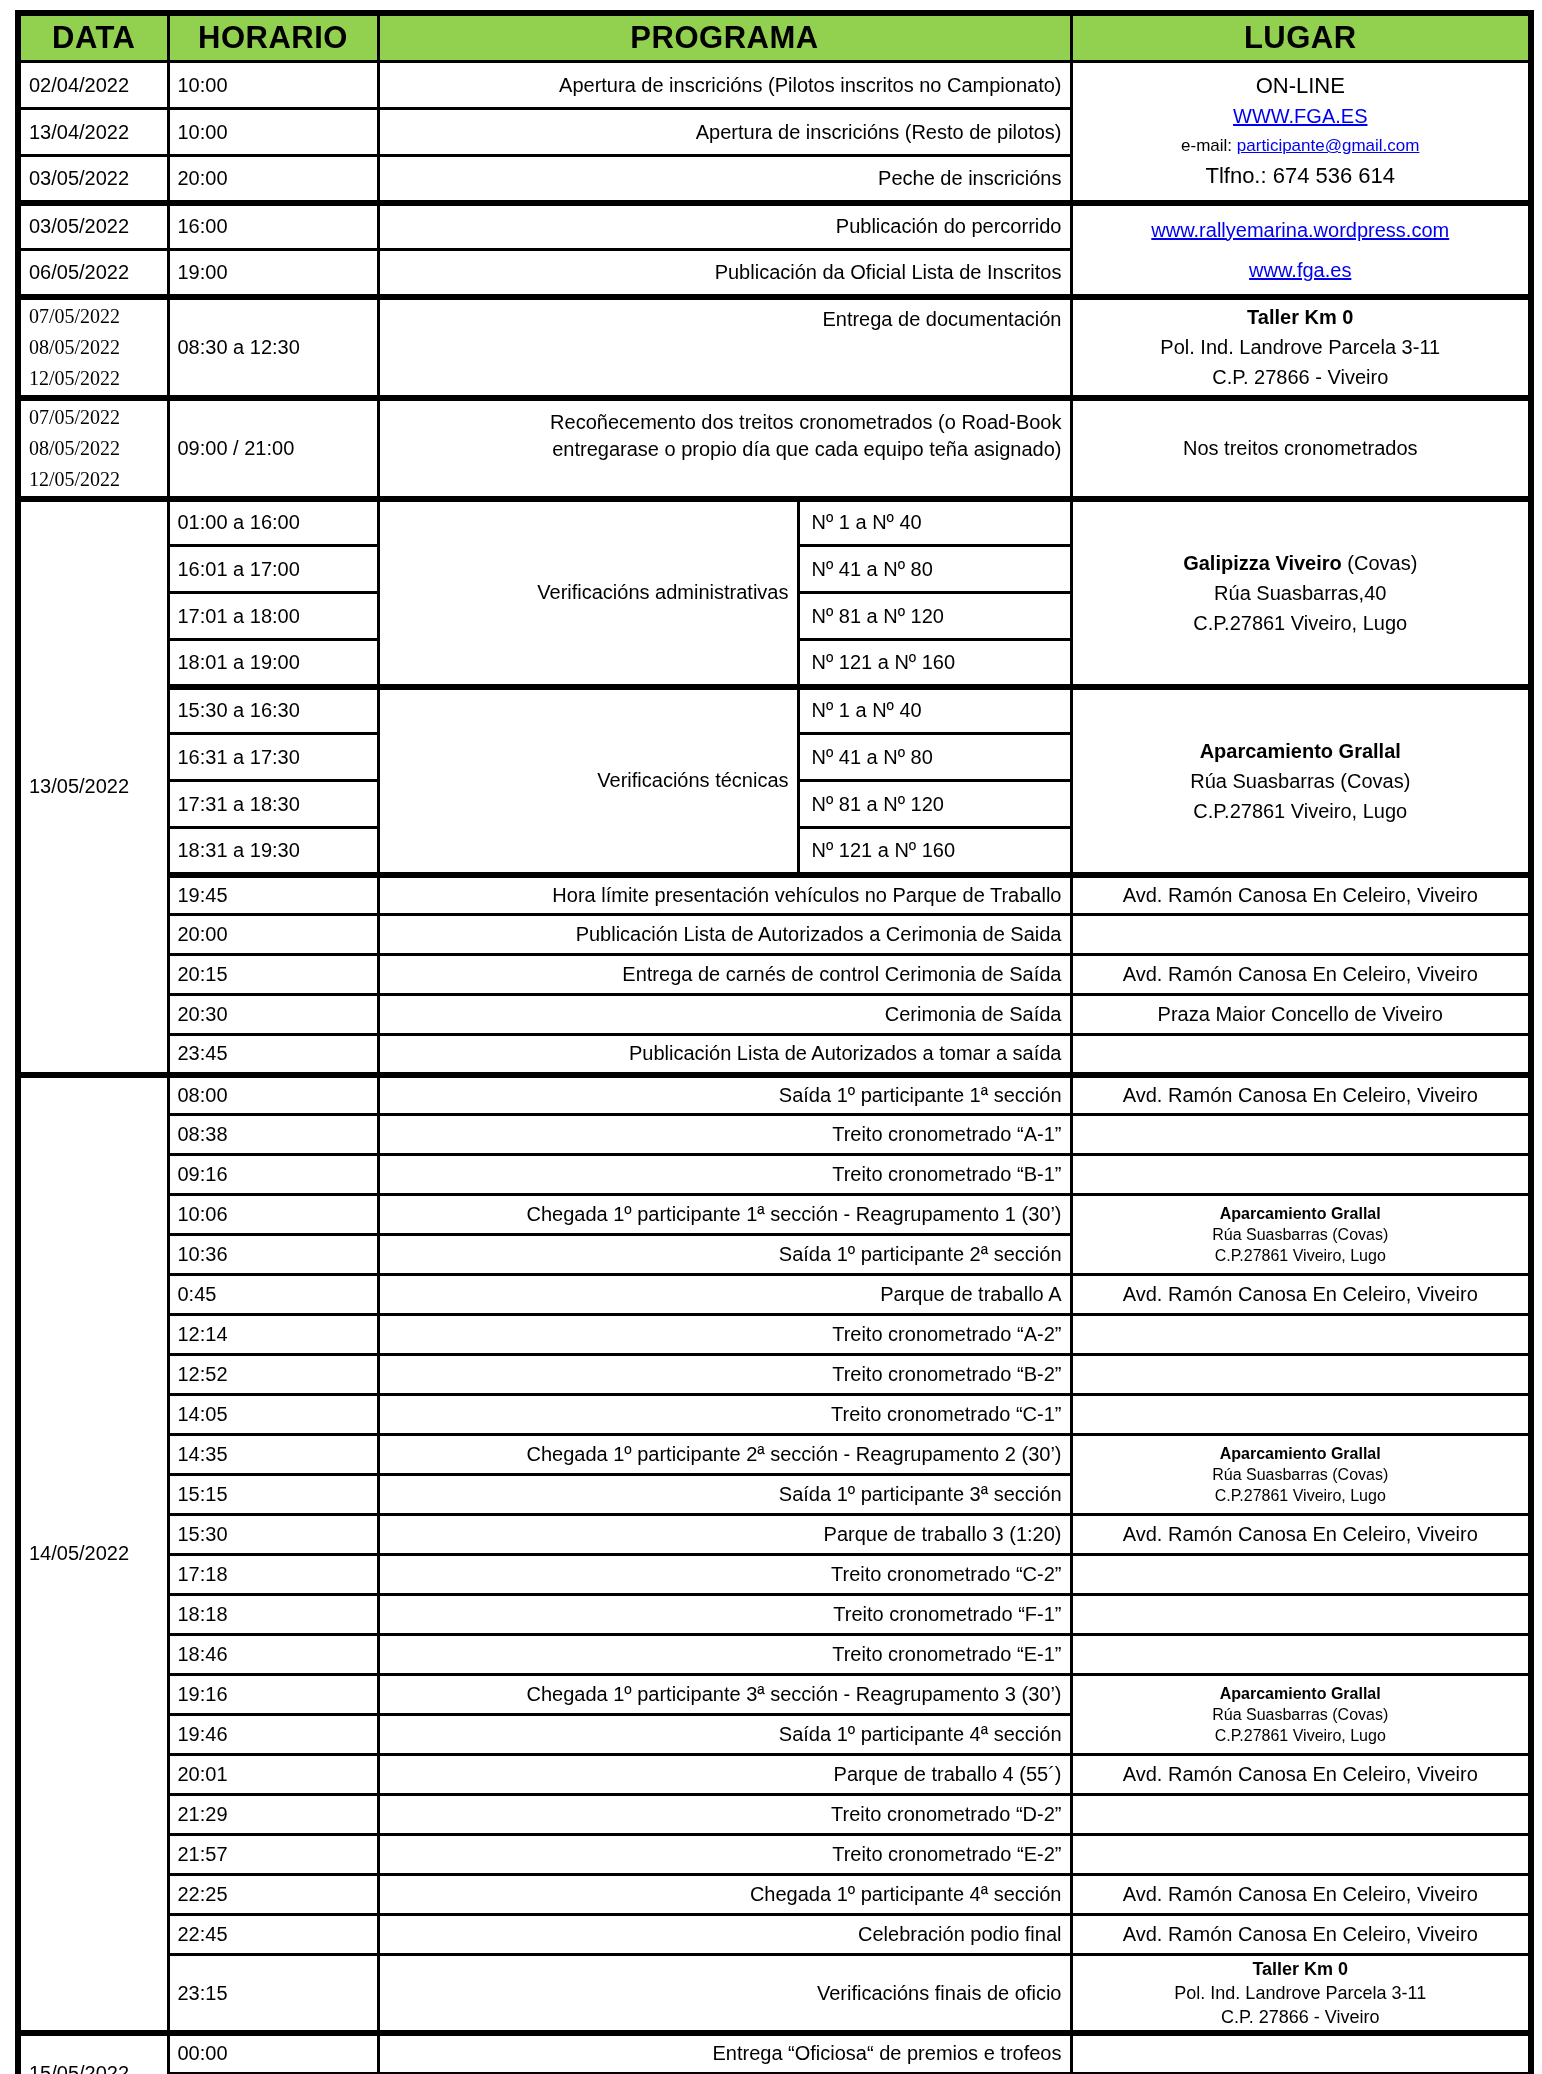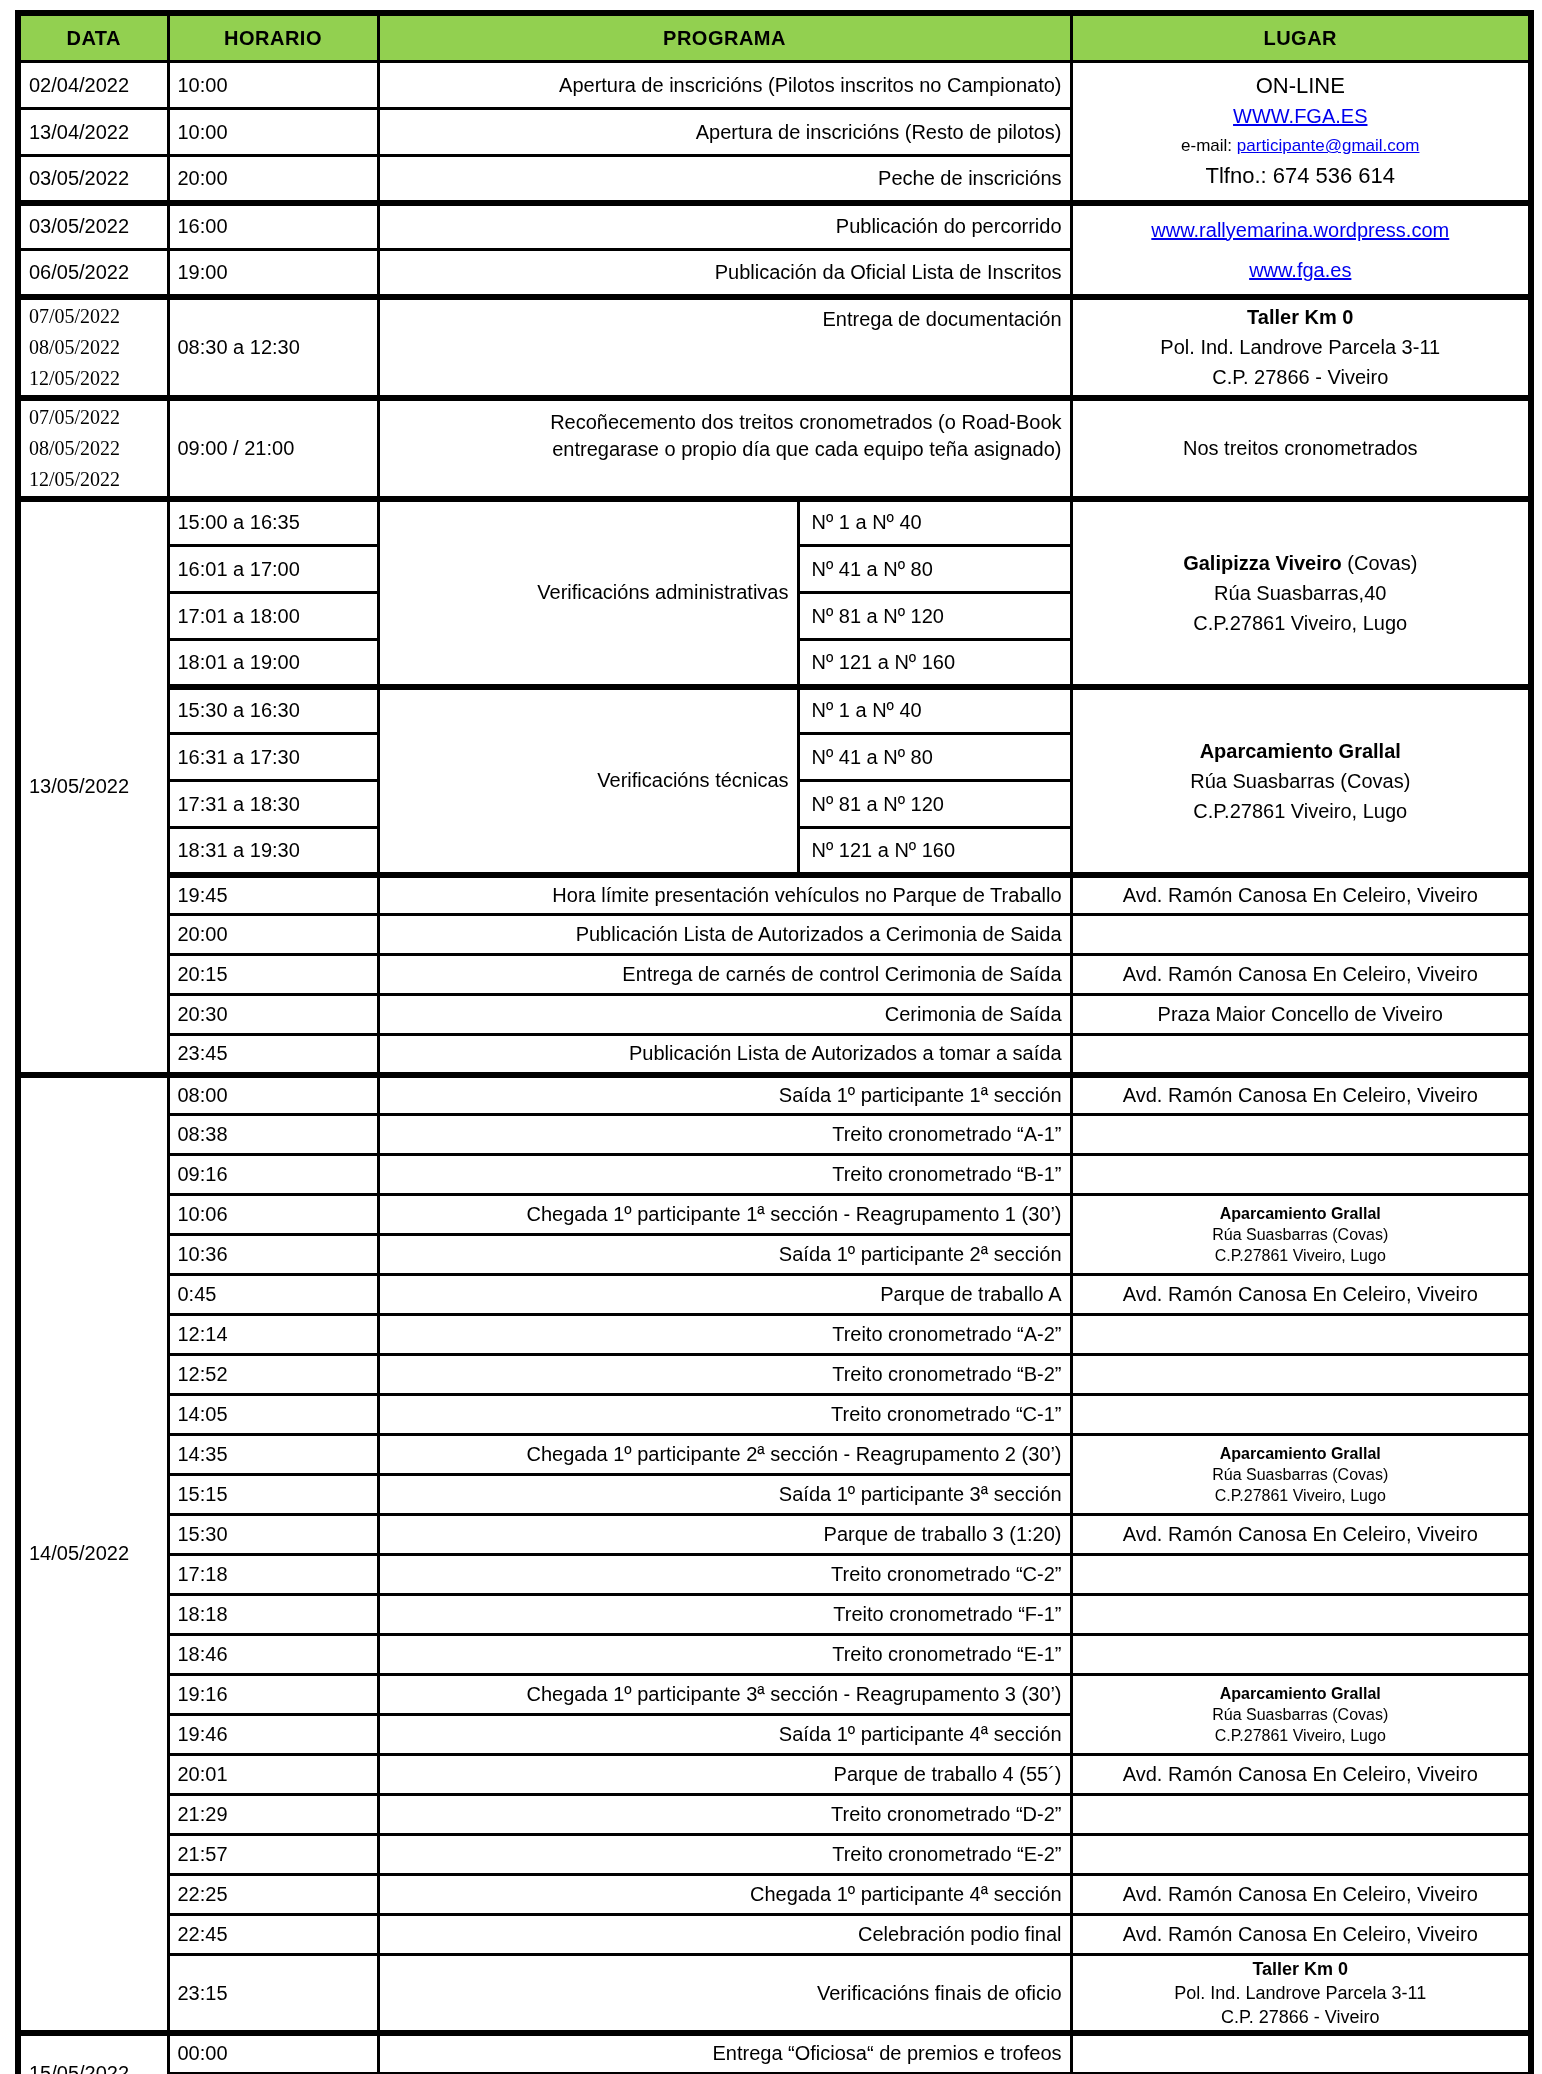--- a/index.html
+++ b/index.html
@@ -1,20 +1,20 @@
 <!DOCTYPE html>
 <html><head>
 <meta charset="utf-8">
 <style>
   html,body { margin:0; padding:0; background:#ffffff; }
   body { width:1542px; height:2074px; font-family:"Liberation Sans", sans-serif; color:#000; }
   .wrap { padding:10px 14px 0 15px; }
   table.sched { border-collapse:collapse; width:1513px; table-layout:fixed; border:6px solid #000; }
   td, th { border:3px solid #000; padding:1px 8px; font-size:20px; vertical-align:middle; overflow:hidden; }
-  th { background:#92d050; font-size:20px; font-weight:bold; height:42px; letter-spacing:0.5px; }
+  th { background:#92d050; font-size:31px; font-weight:bold; height:42px; letter-spacing:0.5px; }
   tr.sep td { border-top:6px solid #000; }
   tr.r47 { height:47px; }
   tr.r95 { height:95px; }
   tr.r40 { height:40px; }
   tr.r76 { height:76px; }
   td.c { text-align:left; }
   td.prog { text-align:right; padding-left:20px; }
   td.num { text-align:left; padding-left:12px; }
   td.loc { text-align:center; }
   .dl { line-height:31px;font-family:Liberation Serif, serif; }
@@ -113,21 +113,21 @@
     <td class="c">09:00 / 21:00</td>
     <td class="prog progwrap" colspan="2" style="vertical-align:top; padding-top:8px;">
       <div>Recoñecemento dos treitos cronometrados (o Road-Book</div>
       <div>entregarase o propio día que cada equipo teña asignado)</div>
     </td>
     <td class="loc">Nos treitos cronometrados</td>
   </tr>
 
   <tr class="r47 sep">
     <td class="c" rowspan="13">13/05/2022</td>
-    <td class="c">15:00 a 16:35</td>
+    <td class="c">01:00 a 16:00</td>
     <td class="prog" rowspan="4">Verificacións administrativas</td>
     <td class="num">Nº 1 a Nº 40</td>
     <td class="loc" rowspan="4">
       <div class="locline">
         <span class="b">Galipizza Viveiro</span><span> (Covas)</span>
       </div>
       <div class="locline">Rúa Suasbarras,40</div>
       <div class="locline">C.P.27861 Viveiro, Lugo</div>
     </td>
   </tr>

